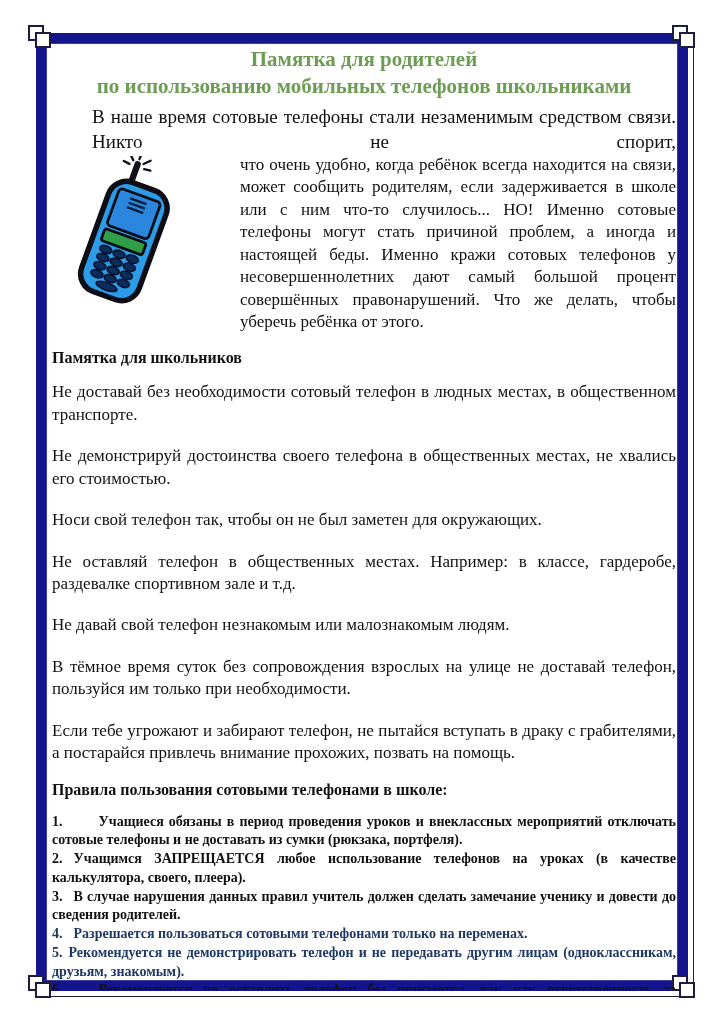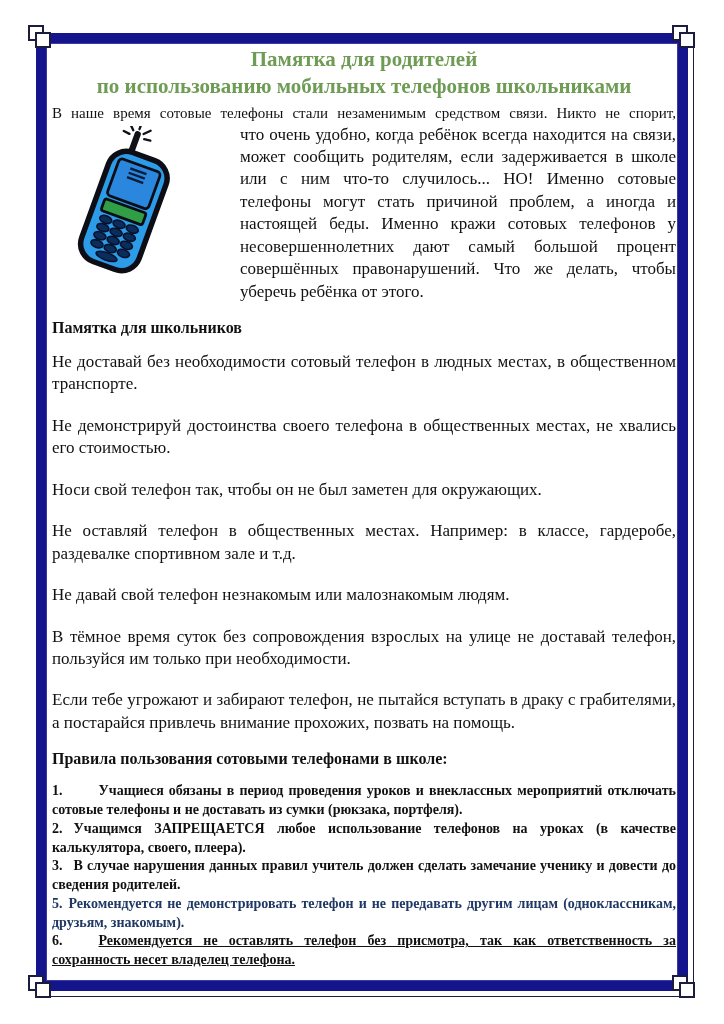--- a/index.html
+++ b/index.html
@@ -20,21 +20,21 @@
   .corner.bl{left:28px;bottom:25px;}
   .corner.br{right:28px;bottom:25px;}
 
   .content{position:absolute;left:52px;right:48px;top:44px;bottom:34px;z-index:4;overflow:hidden;}
 
   .title{text-align:center;font-weight:bold;font-size:21px;line-height:1.28;margin:2px 0 4px 0;}
   .title .tline{display:block;}
 
   p{margin:0;}
   .body{font-size:17px;line-height:1.32;text-align:justify;}
-  .first-line{font-size:15px;line-height:1.32;text-align:justify;text-align-last:justify;}
+  .first-line{font-size:19px;line-height:1.32;text-align:justify;text-align-last:justify;margin-left:40px;}
   .indent{text-indent:42px;}
   .gap{margin-top:19px;}
 
   .phone-wrap{float:left;width:172px;height:152px;margin:2px 16px 4px 0;}
   .phone-wrap svg{width:100%;height:100%;}
 
   h2{font-size:16px;font-weight:bold;margin:15px 0 13px 0;line-height:1.25;}
 
   .rule{font-size:14px;line-height:1.34;text-align:justify;font-weight:bold;}
   .rule .num{font-weight:bold;}
@@ -119,17 +119,18 @@
     <p class="body gap">Не оставляй телефон в общественных местах. Например: в классе, гардеробе, раздевалке спортивном зале и т.д.</p>
     <p class="body gap">Не давай свой телефон незнакомым или малознакомым людям.</p>
     <p class="body gap">В тёмное время суток без сопровождения взрослых на улице не доставай телефон, пользуйся им только при необходимости.</p>
     <p class="body gap">Если тебе угрожают и забирают телефон, не пытайся вступать в драку с грабителями, а постарайся привлечь внимание прохожих, позвать на помощь.</p>
 
     <h2>Правила пользования сотовыми телефонами в школе:</h2>
 
     <p class="rule"><span class="num">1.</span><span class="sp lg"></span><span>Учащиеся обязаны в период проведения уроков и внеклассных мероприятий отключать сотовые телефоны и  не доставать из сумки (рюкзака, портфеля).</span></p>
     <p class="rule"><span class="num">2.</span><span class="sp"></span><span>Учащимся ЗАПРЕЩАЕТСЯ любое использование телефонов  на уроках (в качестве калькулятора, своего, плеера).</span></p>
     <p class="rule"><span class="num">3.</span><span class="sp"></span><span>В случае нарушения данных правил учитель должен сделать замечание ученику и довести до сведения родителей.</span></p>
+    <p class="rule navy"><span class="num">4.</span><span class="sp"></span><span>Разрешается пользоваться сотовыми телефонами  только на переменах.</span></p>
     <p class="rule navy"><span class="num">5.</span><span class="sp" style="width:6px;"></span><span>Рекомендуется не демонстрировать телефон и не передавать другим лицам (одноклассникам, друзьям, знакомым).</span></p>
     <p class="rule"><span class="num">6.</span><span class="sp lg"></span><span class="uline">Рекомендуется не оставлять телефон без присмотра, так как ответственность за сохранность несет владелец телефона.</span></p>
 
   </div>
 </div>
 
 </body></html>

